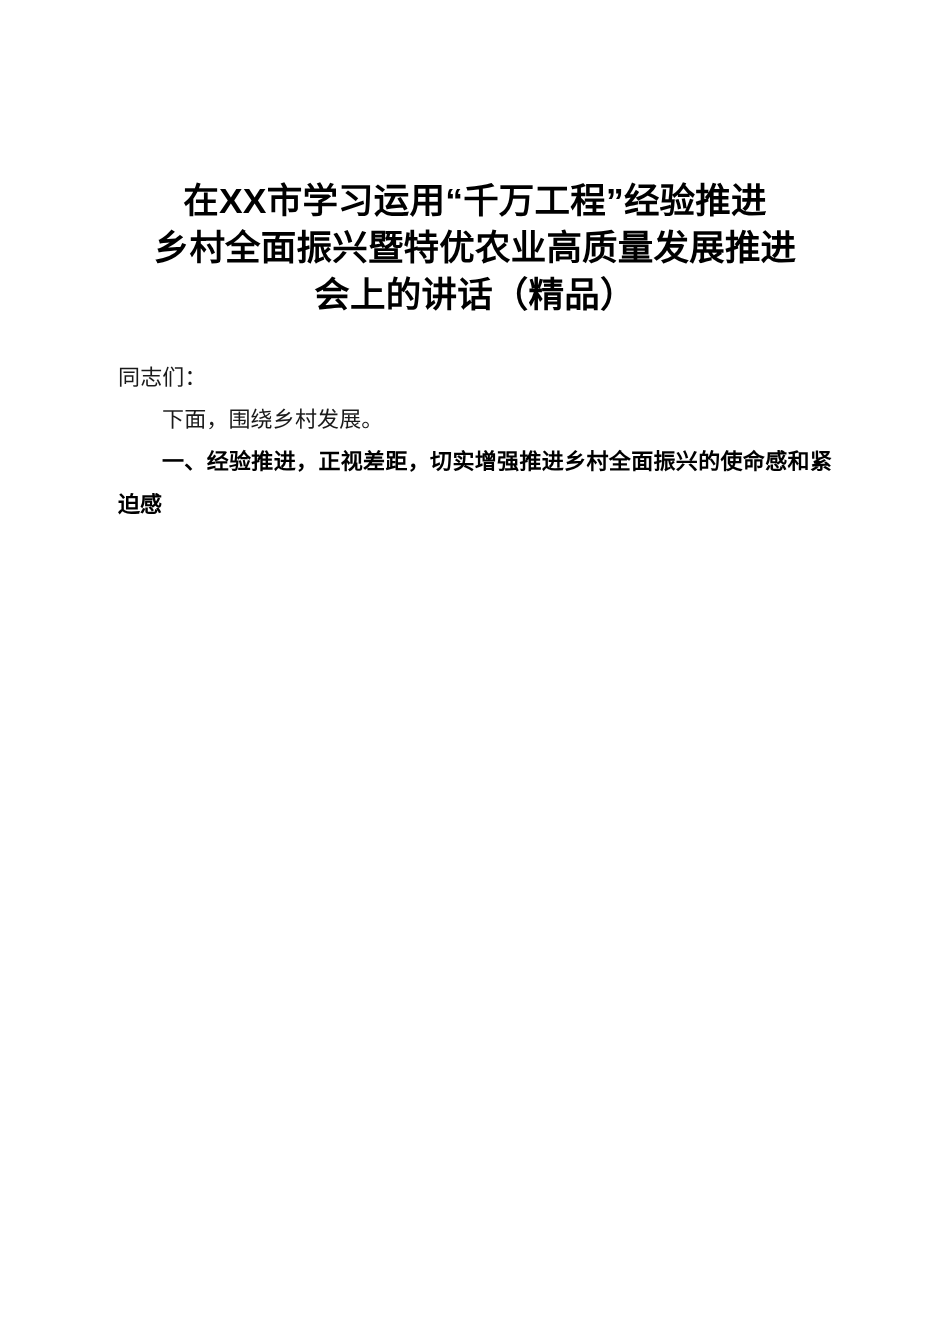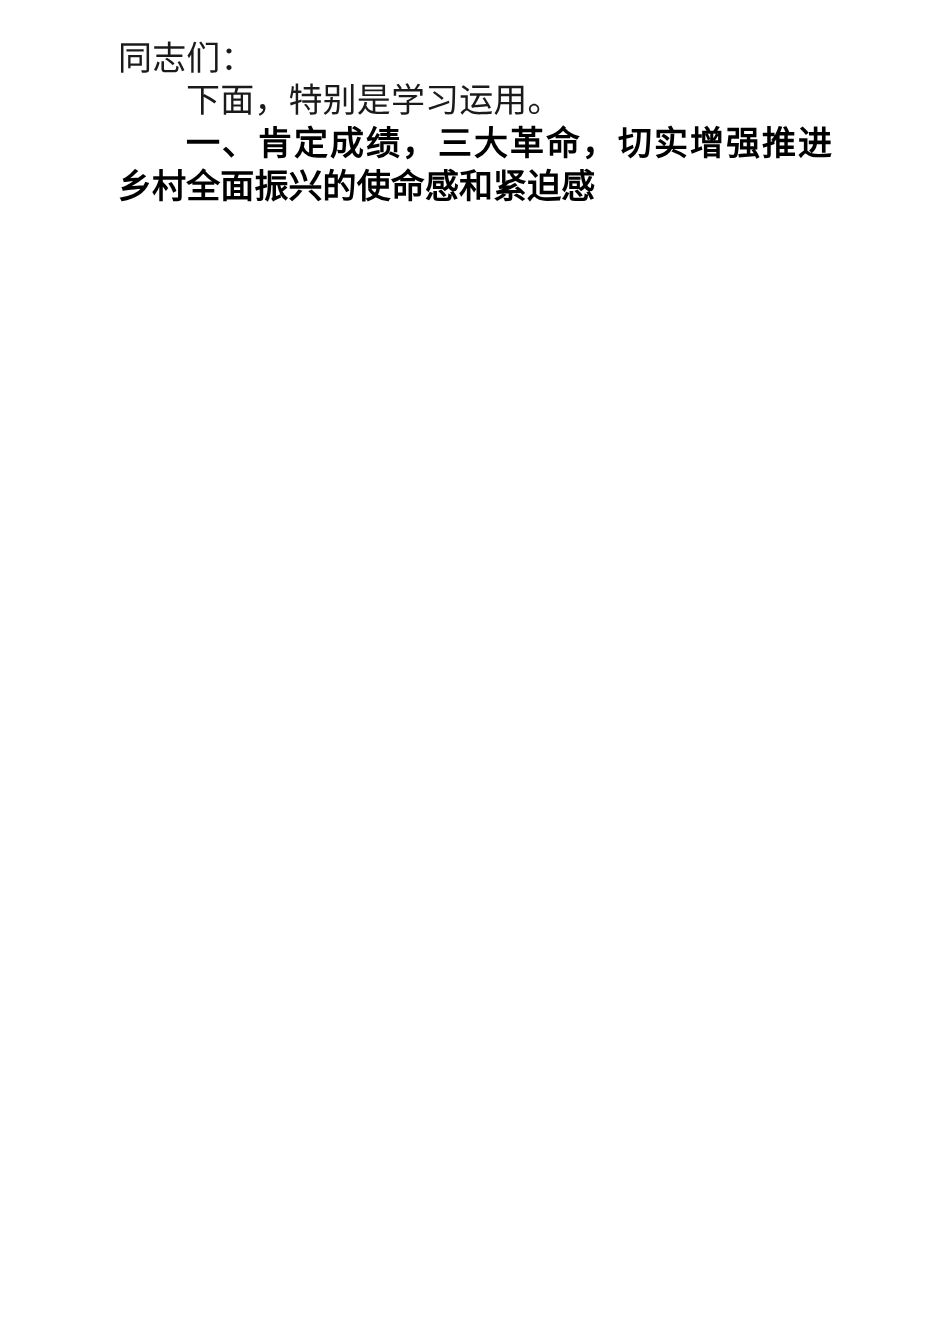--- a/index.html
+++ b/index.html
@@ -42,21 +42,21 @@
   }
 
   
   .body-block {
     margin-top: 38px;
   }
 
   p.para {
     margin: 0;
     font-family: "Liberation Serif", "DejaVu Serif", serif;
-    font-size: 34px;
+    font-size: 22px;
     line-height: 42.2px;
     color: #1a1a1a;
     text-align: justify;
     text-justify: inter-ideograph;
     letter-spacing: 0.15px;
     word-break: break-all;
     text-indent: 2em;
   }
 
   p.para.no-indent {
@@ -69,26 +69,29 @@
     color: #000000;
     letter-spacing: 0.1px;
   }
 </style>
 </head>
 <body>
 
 <div class="page">
   <div class="doc-body">
 
+    <h1 class="doc-title">在XX市学习运用“千万工程”经验推进
+乡村全面振兴暨特优农业高质量发展推进
+会上的讲话（精品）</h1>
 
     <div class="body-block">
 
       <p class="para no-indent">同志们：</p>
 
 
-      <p class="para">下面，特别是学习运用。</p>
+      <p class="para">下面，围绕乡村发展。</p>
 
-      <p class="para heading">一、肯定成绩，三大革命，切实增强推进乡村全面振兴的使命感和紧迫感</p>
+      <p class="para heading">一、经验推进，正视差距，切实增强推进乡村全面振兴的使命感和紧迫感</p>
 
 
     </div>
   </div>
 </div>
 
 </body></html>

